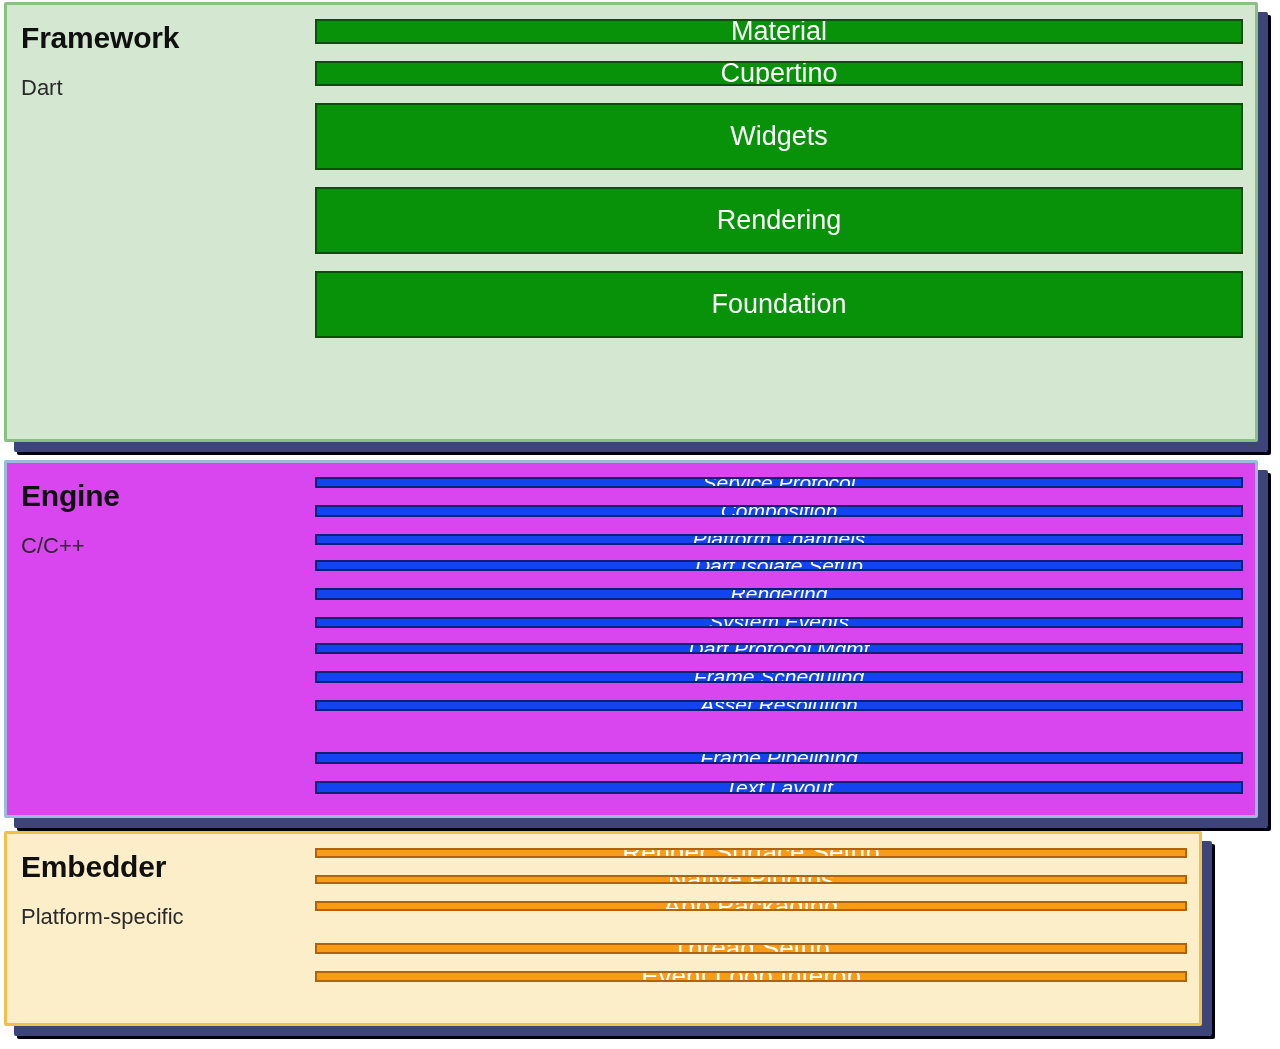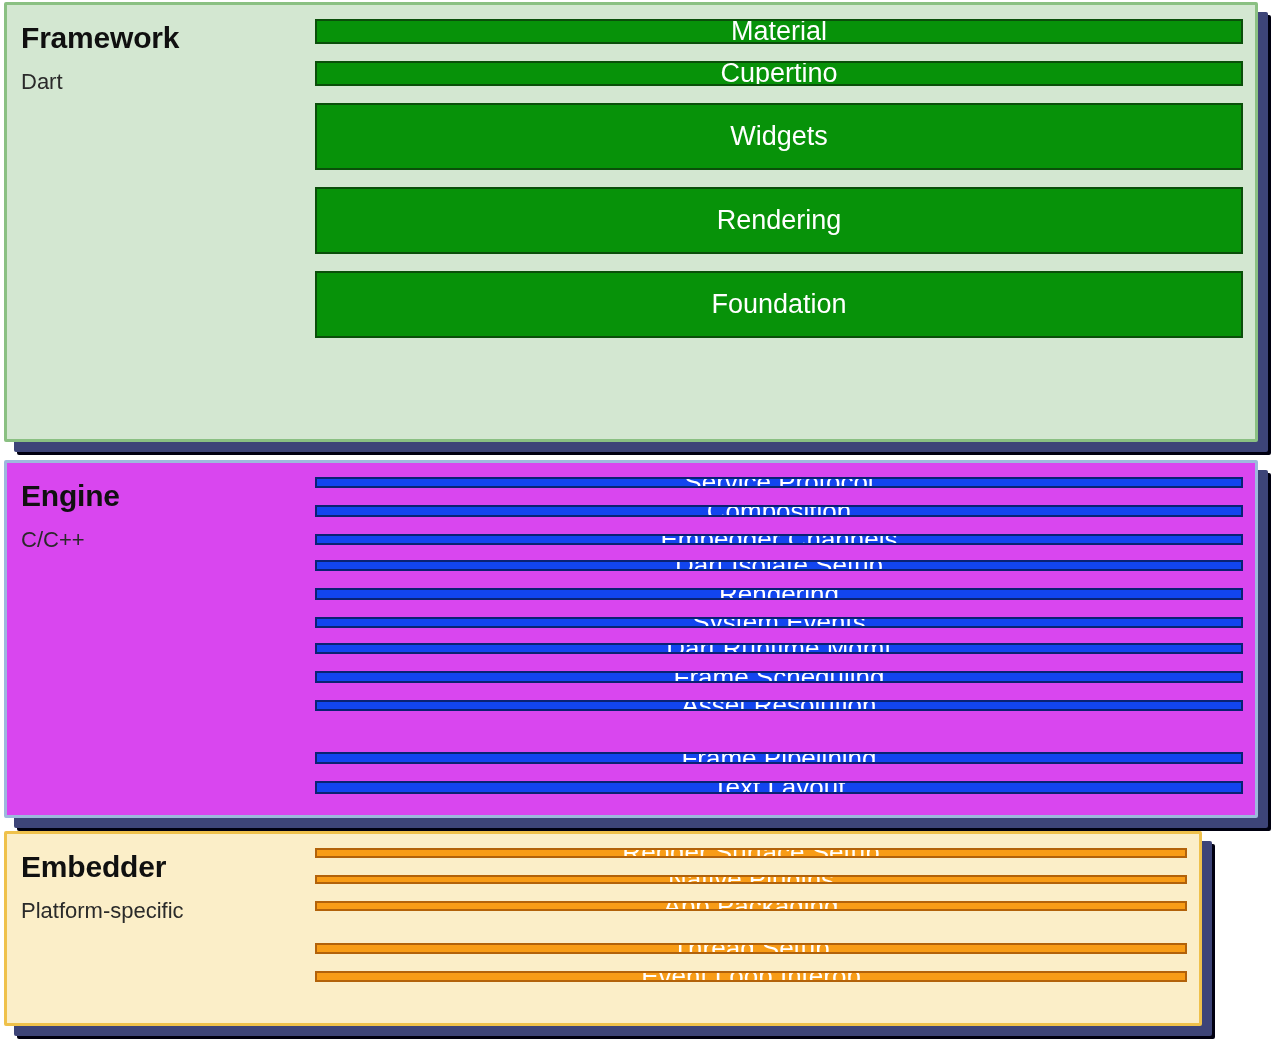--- a/index.html
+++ b/index.html
@@ -74,21 +74,21 @@
     color: #101010;
     line-height: 1.12;
     letter-spacing: -0.2px;
     white-space: nowrap;
   }
   .layer-subtitle {
     font-size: 22px;
     font-weight: normal;
     color: #2a2a2a;
     line-height: 1.2;
-    margin-top: 14px;
+    margin-top: 20px;
     white-space: nowrap;
   }
 
   
   .layer-body {
     flex: 1 1 auto;
     padding: 14px 12px 12px 3px;
     box-sizing: border-box;
     display: flex;
     flex-direction: column;
@@ -122,22 +122,23 @@
     font-size: 27px;
     height: 67px;
   }
 
   
   .layer-engine .box-row { margin-bottom: 15px; height: 68px; }
   .layer-engine .box-row:last-child { margin-bottom: 0; }
   .layer-engine .box {
     background: #1245ef;
     border-color: #0a2273;
-    font-size: 26px;
+    font-size: 21px;
     height: 68px;
+    font-style: italic;
   }
 
   
   .layer-embedder .box-row { margin-bottom: 32px; height: 63px; }
   .layer-embedder .box-row:last-child { margin-bottom: 0; }
   .layer-embedder .box {
     background: #f89c16;
     border-color: #b2620a;
     font-size: 26px;
     height: 63px;
@@ -189,33 +190,33 @@
       <div class="layer-title">Engine</div>
       <div class="layer-subtitle">C/C++</div>
     </div>
     <div class="layer-body">
 
       <div class="box-row">
         <div class="box w-third">Service Protocol</div>
         <div class="gap"></div>
         <div class="box w-third">Composition</div>
         <div class="gap"></div>
-        <div class="box w-third">Embedder Channels</div>
+        <div class="box w-third">Platform Channels</div>
       </div>
 
       <div class="box-row">
         <div class="box w-third">Dart Isolate Setup</div>
         <div class="gap"></div>
         <div class="box w-third">Rendering</div>
         <div class="gap"></div>
         <div class="box w-third">System Events</div>
       </div>
 
       <div class="box-row">
-        <div class="box w-third">Dart Runtime Mgmt</div>
+        <div class="box w-third">Dart Protocol Mgmt</div>
         <div class="gap"></div>
         <div class="box w-third">Frame Scheduling</div>
         <div class="gap"></div>
         <div class="box w-third">Asset Resolution</div>
       </div>
 
       <div class="box-row">
         <div class="spacer-third"></div>
         <div class="gap"></div>
         <div class="box w-third">Frame Pipelining</div>

